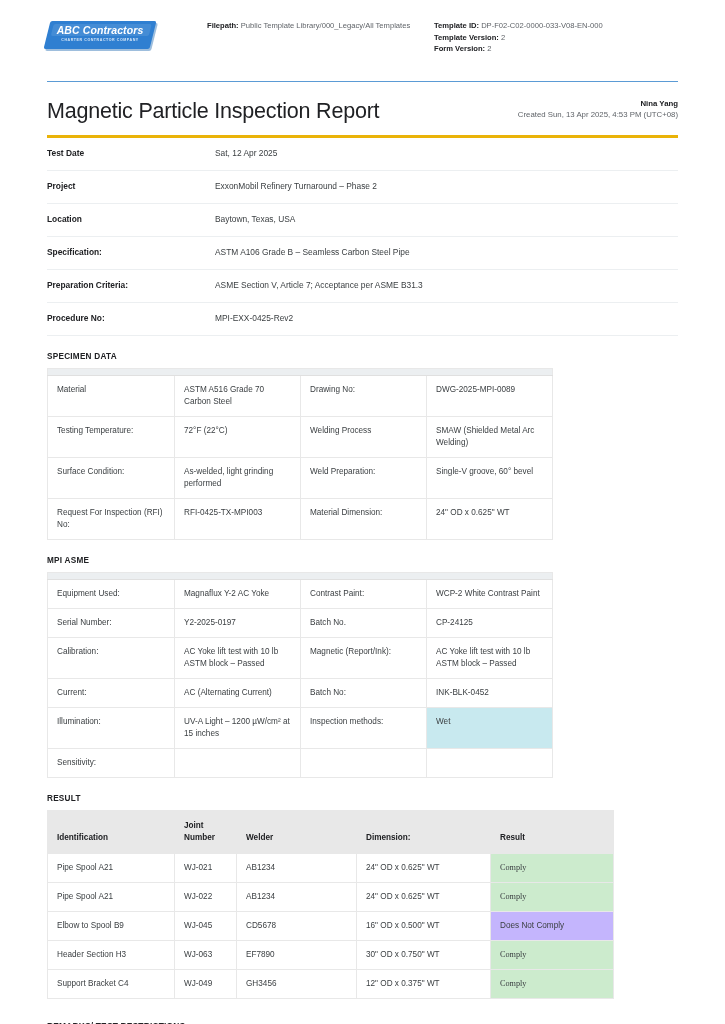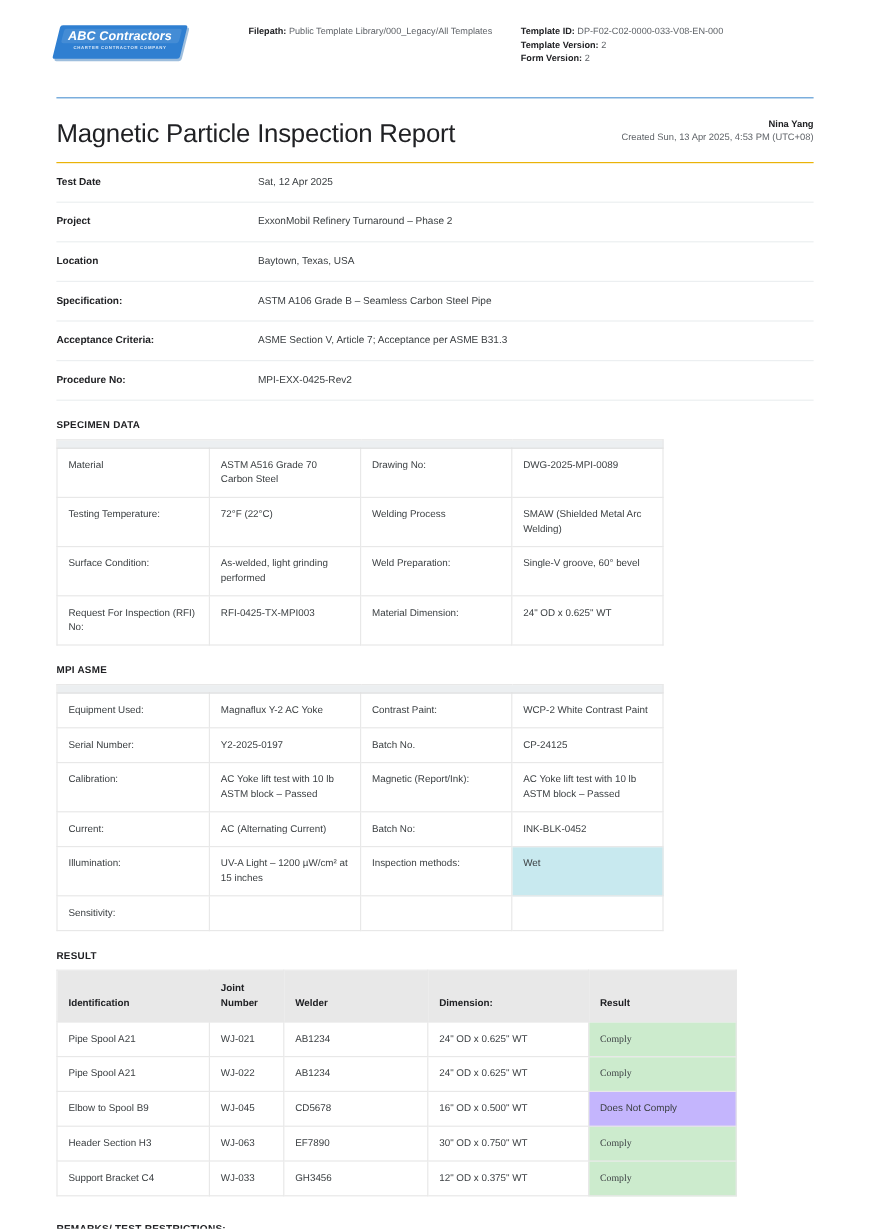--- a/index.html
+++ b/index.html
@@ -124,21 +124,21 @@
 
   
   .fields { margin-top: 12px; }
   .field-row {
     display: flex;
     align-items: flex-start;
     border-bottom: 1px solid #eceff1;
     padding: 9px 0 9px 0;
     min-height: 14px;
   }
-  .field-row:first-child { border-top: 1px solid #eab308; }
+  .field-row:first-child { border-top: 3px solid #eab308; }
   .field-label {
     flex: 0 0 168px;
     font-size: 8.4px;
     font-weight: bold;
     color: #202124;
     line-height: 12px;
   }
   .field-value {
     flex: 1;
     font-size: 8.4px;
@@ -278,21 +278,21 @@
       </div>
       <div class="field-row">
         <div class="field-label">Location</div>
         <div class="field-value">Baytown, Texas, USA</div>
       </div>
       <div class="field-row">
         <div class="field-label">Specification:</div>
         <div class="field-value">ASTM A106 Grade B – Seamless Carbon Steel Pipe</div>
       </div>
       <div class="field-row">
-        <div class="field-label">Acceptance Criteria:</div>
+        <div class="field-label">Preparation Criteria:</div>
         <div class="field-value">ASME Section V, Article 7; Acceptance per ASME B31.3</div>
       </div>
       <div class="field-row">
         <div class="field-label">Procedure No:</div>
         <div class="field-value">MPI-EXX-0425-Rev2</div>
       </div>
     </div>
 
   <div class="section-title">SPECIMEN DATA</div>
   <table class="grid narrow">
@@ -424,21 +424,21 @@
         </tr>
         <tr>
           <td>Header Section H3</td>
           <td>WJ-063</td>
           <td>EF7890</td>
           <td>30" OD x 0.750" WT</td>
           <td class="hl-green">Comply</td>
         </tr>
         <tr>
           <td>Support Bracket C4</td>
-          <td>WJ-033</td>
+          <td>WJ-049</td>
           <td>GH3456</td>
           <td>12" OD x 0.375" WT</td>
           <td class="hl-green">Comply</td>
         </tr>
       </tbody>
   </table>
 
   <div class="remarks-title">REMARKS/ TEST RESTRICTIONS:</div>
 
 

